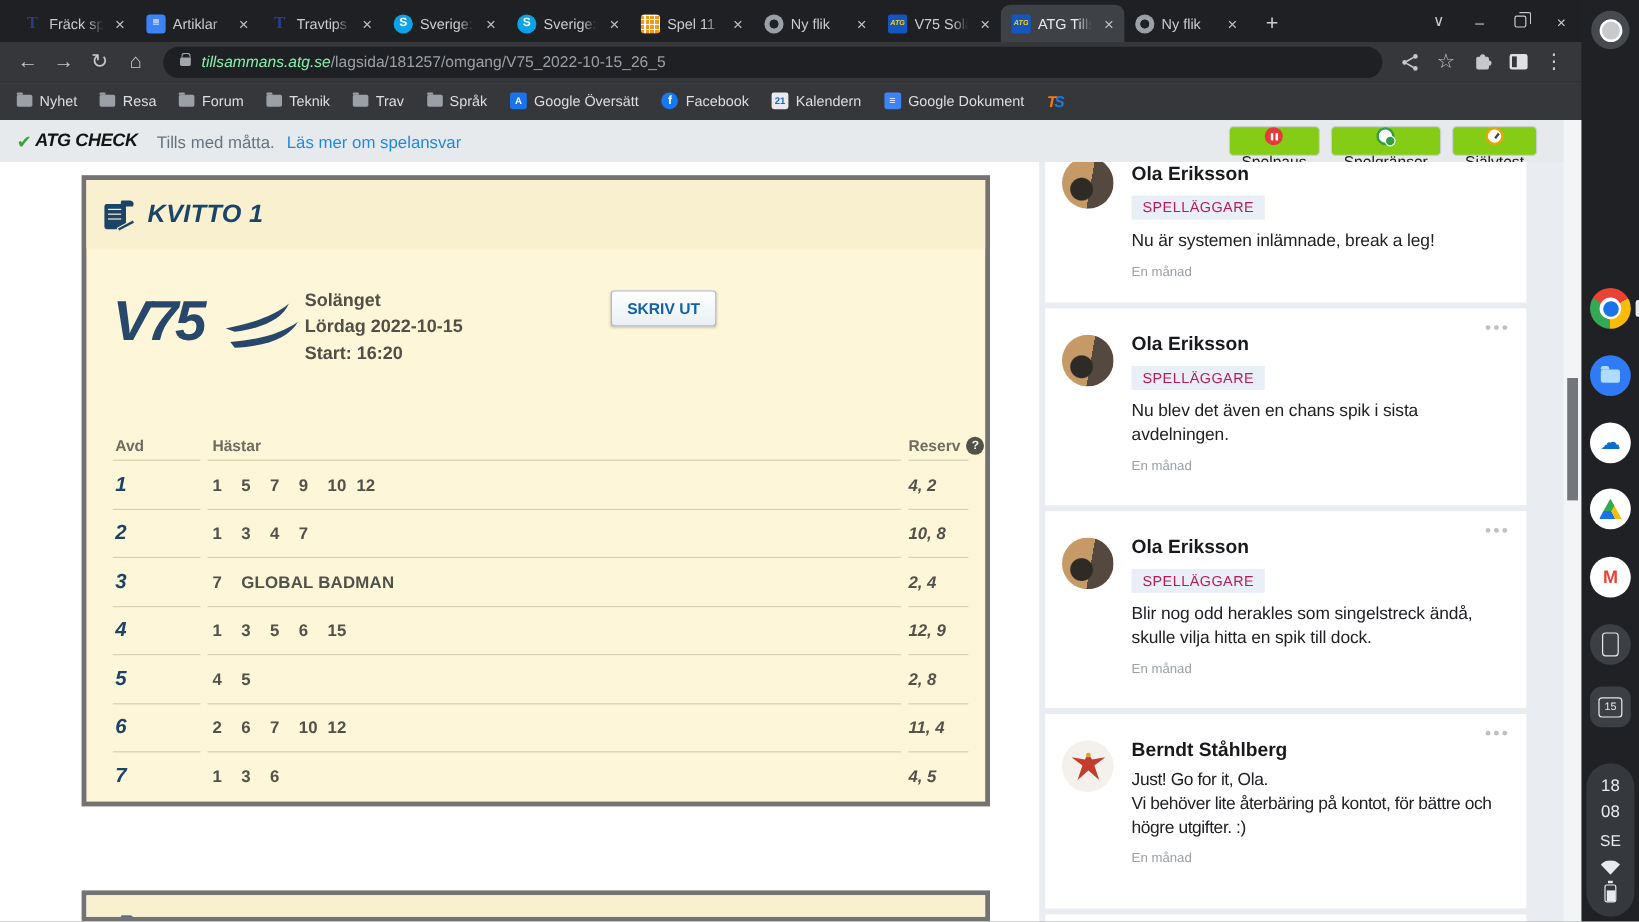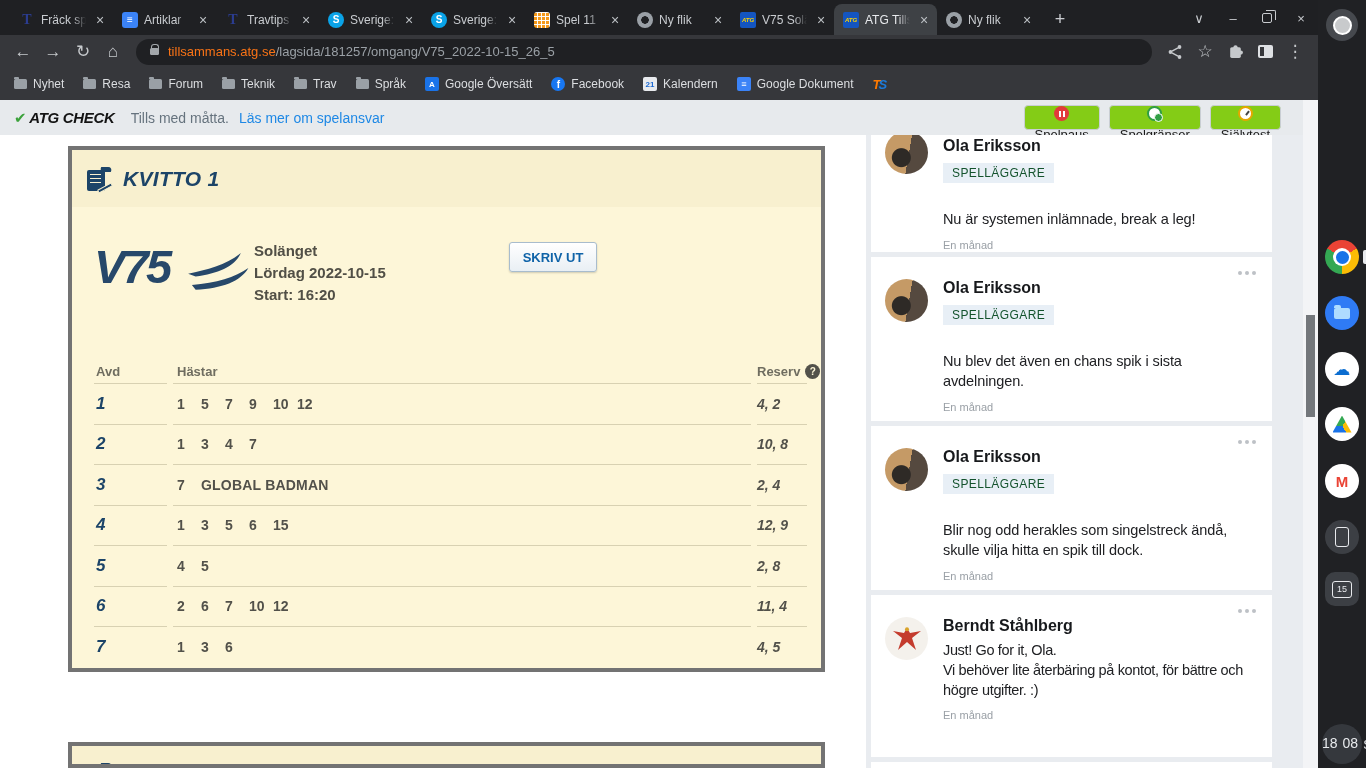--- a/index.html
+++ b/index.html
@@ -29,21 +29,21 @@
   .strip-btn { width:34px; height:30px; margin-bottom:2px; color:#c9ccd0; font-size:13px; display:flex; align-items:center; justify-content:center; }
   .ic-restore { width:10px; height:10px; border:1.2px solid #c9ccd0; border-radius:2px; position:relative; }
   .ic-restore::before { content:""; position:absolute; top:-4px; left:3px; width:9px; height:9px; border-top:1.2px solid #c9ccd0; border-right:1.2px solid #c9ccd0; border-radius:0 2px 0 0; }
 
   
   .toolbar { height:33px; background:#36373b; display:flex; align-items:center; padding:0 8px; flex-shrink:0; }
   .nav-icon { width:30px; height:28px; display:flex; align-items:center; justify-content:center; color:#c6c9cc; font-size:17px; flex-shrink:0; }
   .url-pill { flex:1; height:26px; background:#1f2023; border-radius:14px; margin:0 8px; display:flex; align-items:center; padding:0 14px; font-size:13px; color:#9aa0a6; overflow:hidden; white-space:nowrap; }
   .ic-lock { width:9px; height:7px; background:#a3a7ab; border-radius:1.5px; position:relative; margin-right:9px; flex-shrink:0; }
   .ic-lock::before { content:""; position:absolute; top:-4px; left:1.2px; width:6px; height:6px; border:1.4px solid #a3a7ab; border-bottom:none; border-radius:3px 3px 0 0; }
-  .url-domain { color:#f97316; }
+  .url-domain { color:#86efac;font-style:italic; }
   .ic-panel { width:15px; height:13px; background:#dfe1e4; border-radius:2px; position:relative; }
   .ic-panel::before { content:""; position:absolute; left:2px; top:2px; bottom:2px; width:4px; background:#36373b; }
 
   
   .bookmarks { height:32px; background:#36373b; display:flex; align-items:center; padding-left:14px; gap:19px; font-size:12px; color:#dcdee1; flex-shrink:0; }
   .bm-item { display:flex; align-items:center; gap:6px; white-space:nowrap; }
   .ic-bmfolder { width:13px; height:10px; background:#9aa0a6; border-radius:1.5px; position:relative; }
   .ic-bmfolder::before { content:""; position:absolute; top:-2.5px; left:0; width:5px; height:2.5px; background:#9aa0a6; border-radius:1px 1px 0 0; }
   .bm-ic { width:14px; height:14px; border-radius:2px; display:flex; align-items:center; justify-content:center; font-size:8px; font-weight:bold; }
   .bm-translate { background:#1a73e8; color:#fff; }
@@ -125,21 +125,21 @@
   .cc1 { height:117px; padding-top:2px; }
   .cc2, .cc3 { height:164px; }
   .cc4 { height:162px; }
   .cc5 { height:6px; padding:0; }
   .avatar { position:absolute; left:14px; top:22px; width:43px; height:43px; border-radius:50%; overflow:hidden; }
   .cc1 .avatar { top:-4px; }
   .av-ola { background:radial-gradient(circle at 38% 62%, #2e2a26 0 9px, rgba(0,0,0,0) 10px),
             linear-gradient(100deg,#c59a66 0 55%,#55493f 55%); }
   .av-berndt { background:#f4f1ec; display:flex; align-items:center; justify-content:center; }
   .c-name { font-size:16px; font-weight:bold; color:#17191c; line-height:17px; margin-bottom:9px; }
-  .c-badge { display:inline-block; background:#e8eff6; color:#14532d; font-size:12px; letter-spacing:.4px; padding:3px 9px; margin-bottom:26px; }
+  .c-badge { display:inline-block; background:#e8eff6; color:#be185d; font-size:12px; letter-spacing:.4px; padding:3px 9px; margin-bottom:8px; }
   .c-text { font-size:14.5px; color:#202124; line-height:20px; margin-bottom:10px; max-width:320px; letter-spacing:-0.1px; }
   .cc2 .c-text { max-width:272px; }
   .cc3 .c-text { max-width:302px; }
   .cc4 .c-text { max-width:332px; letter-spacing:-0.35px; margin-bottom:9px; }
   .cc4 .c-name { margin-bottom:6px; }
   .c-time { font-size:11px; color:#9aa0a6; }
   .c-menu { position:absolute; right:16px; top:14px; display:flex; gap:3px; }
   .c-menu i { width:4px; height:4px; border-radius:50%; background:#bdc1c6; }
 
   
@@ -160,21 +160,21 @@
   .ic-drive { top:407px; width:34px; height:34px; border-radius:50%; background:#fff; display:flex; align-items:center; justify-content:center; }
   .drive-tri { width:19px; height:17px; clip-path:polygon(50% 0%,100% 100%,0% 100%);
     background:conic-gradient(from 150deg at 50% 60%,#1a73e8 0 120deg,#34a853 0 240deg,#fbbc05 0 360deg); }
   .ic-gmail { top:464px; width:34px; height:34px; border-radius:50%; background:#fff; display:flex; align-items:center; justify-content:center;
     color:#ea4335; font-weight:900; font-size:15px; }
   .ic-phone { top:520px; width:34px; height:34px; border-radius:50%; background:#3c3f44; display:flex; align-items:center; justify-content:center; }
   .ic-phone::before { content:""; width:12px; height:18px; border:1.6px solid #e8eaed; border-radius:3px; }
   .ic-calapp { top:572px; width:34px; height:34px; border-radius:10px; background:#3c3f44; display:flex; align-items:center; justify-content:center; }
   .cal-inner { width:20px; height:17px; border:1.6px solid #e8eaed; border-radius:3px; color:#e8eaed; font-size:9px; display:flex; align-items:center; justify-content:center; }
   .tb-status { position:absolute; bottom:4px; left:4px; right:4px; border-radius:20px; background:#35383d;
-    display:flex; flex-direction:row; align-items:center; padding:10px 0 12px; gap:5px; color:#e8eaed; }
+    display:flex; flex-direction:column; align-items:center; padding:10px 0 12px; gap:5px; color:#e8eaed; }
   .tb-time { font-size:14px; line-height:17px; }
   .tb-lang { font-size:13px; margin-top:3px; }
   .ic-batt { width:10px; height:15px; border:1.5px solid #e8eaed; border-radius:2px; position:relative; margin-top:3px; }
   .ic-batt::before { content:""; position:absolute; top:-4px; left:1.5px; width:4px; height:2px; background:#e8eaed; }
   .ic-batt::after { content:""; position:absolute; left:0.5px; right:0.5px; bottom:0.5px; height:9px; background:#e8eaed; }
   .ic-wifi { margin-top:4px; }
 </style>
 </head>
 <body>
 

